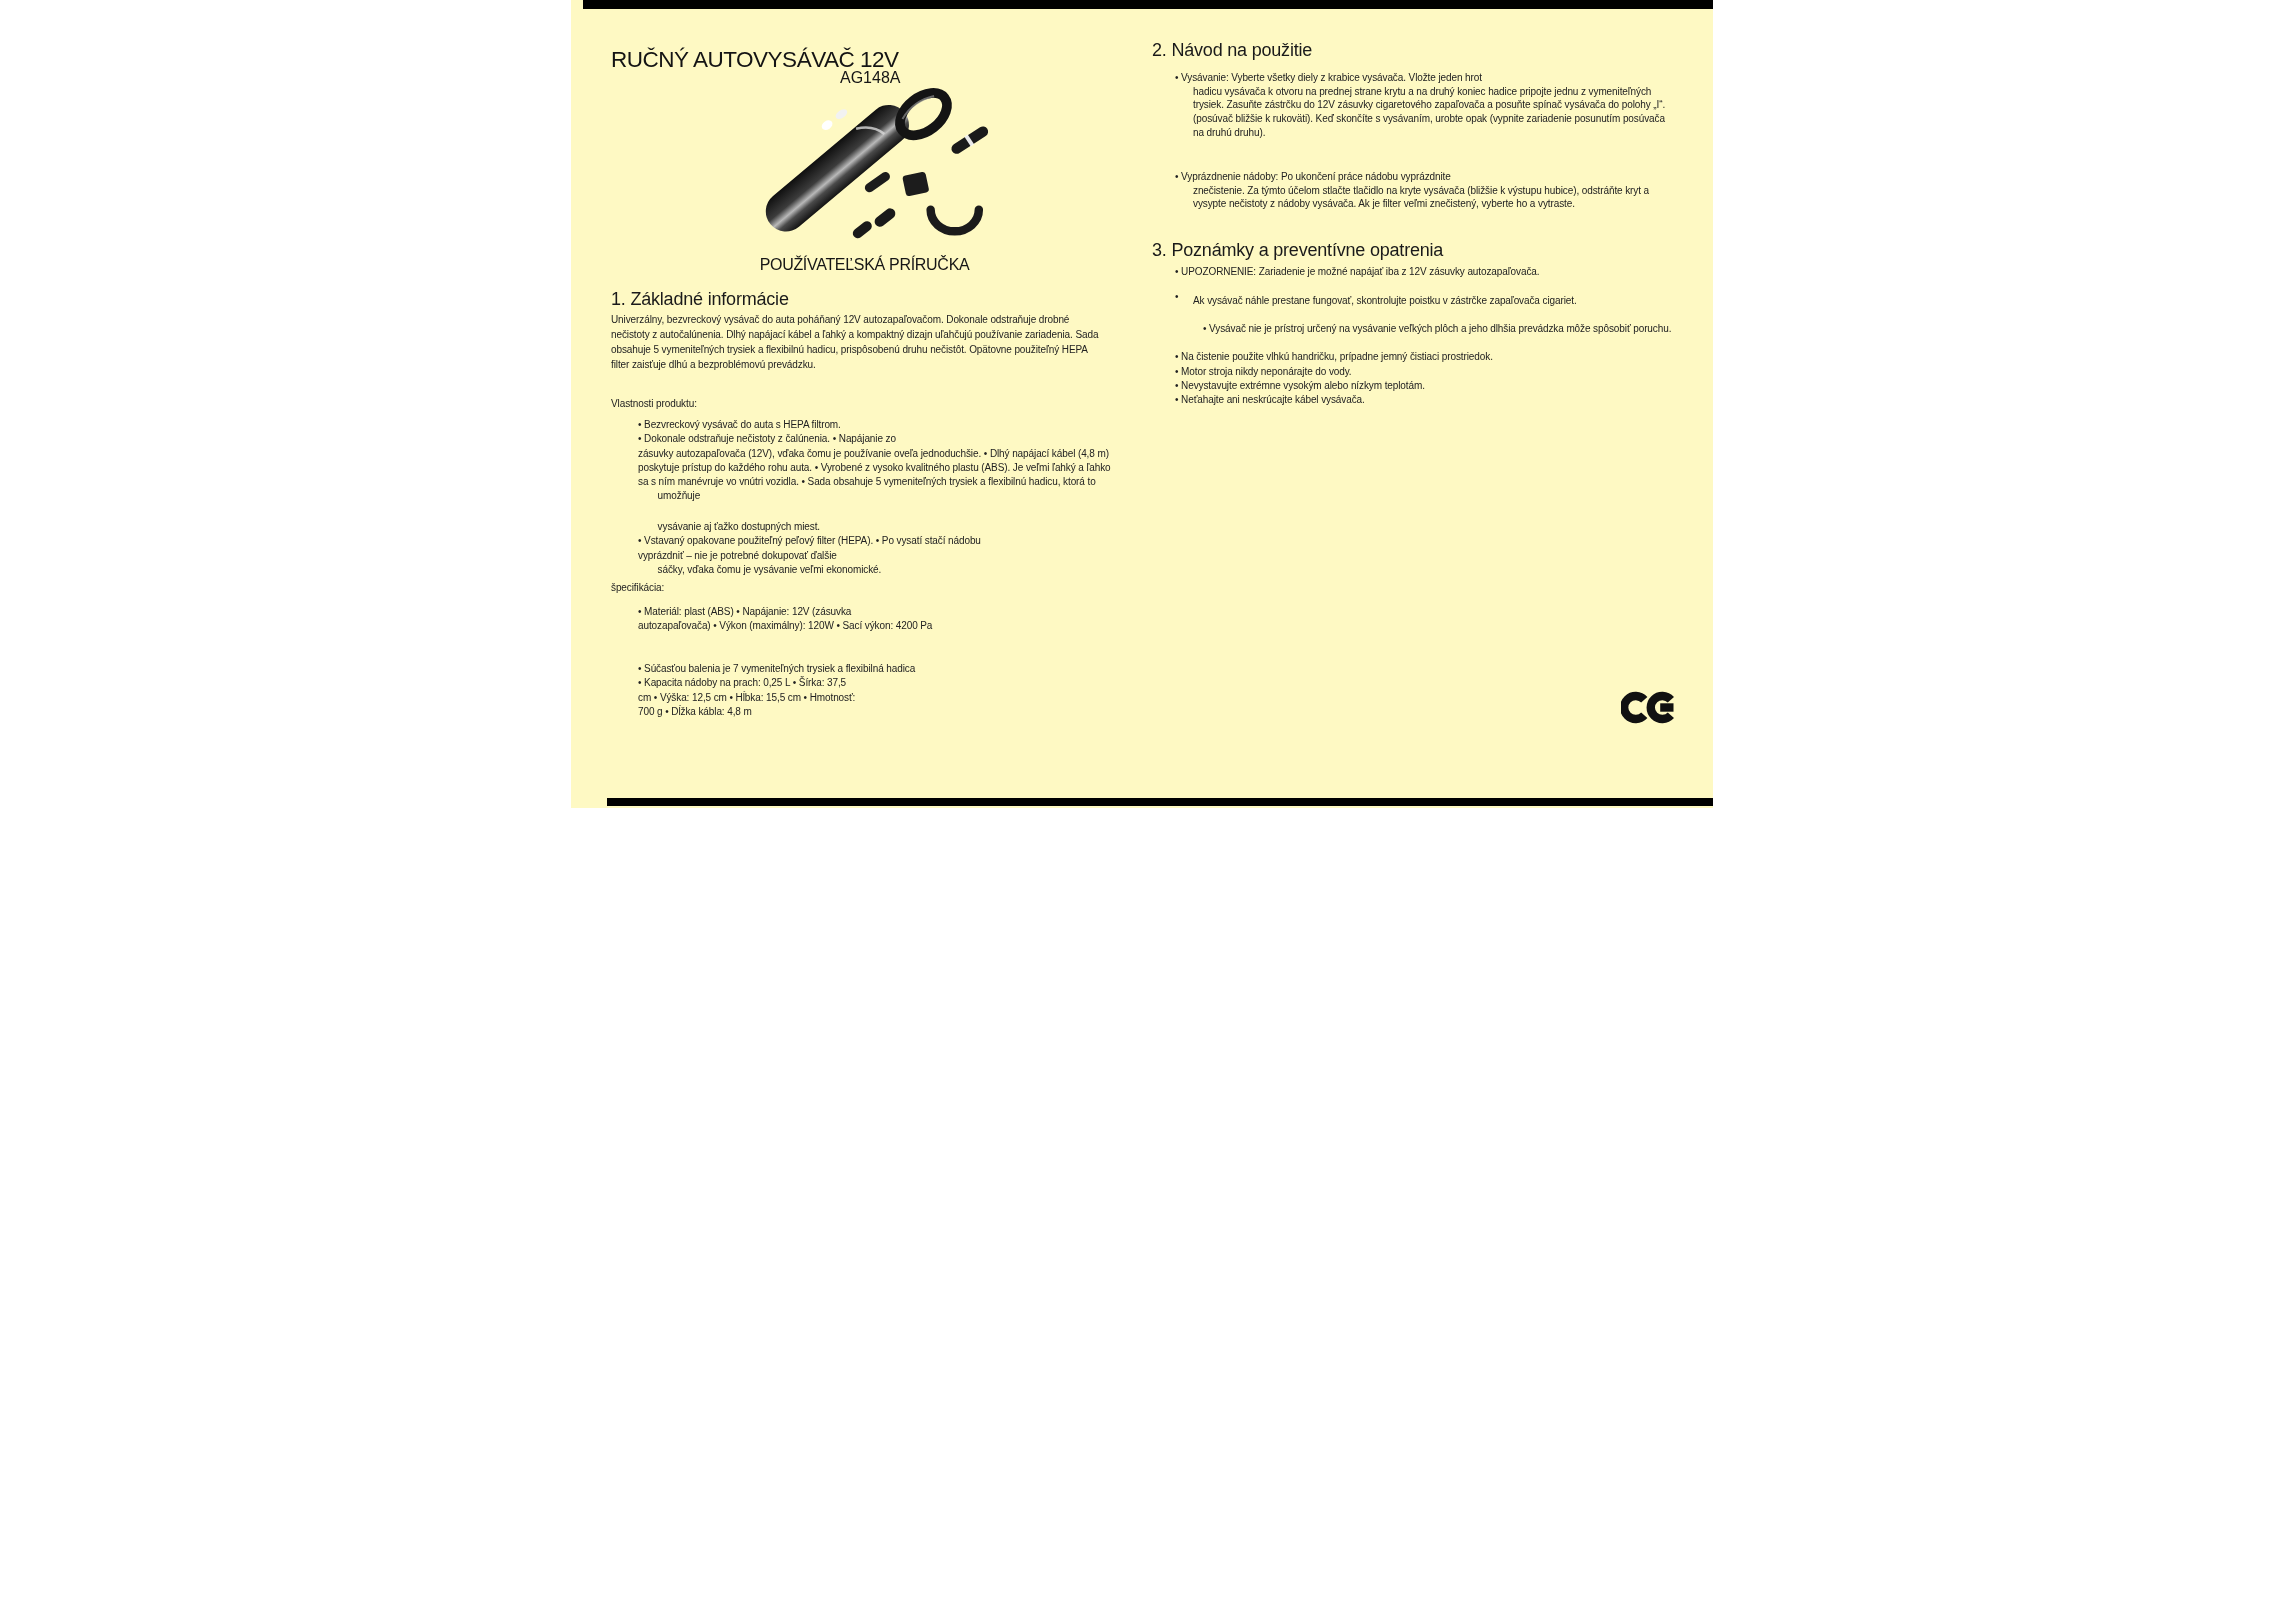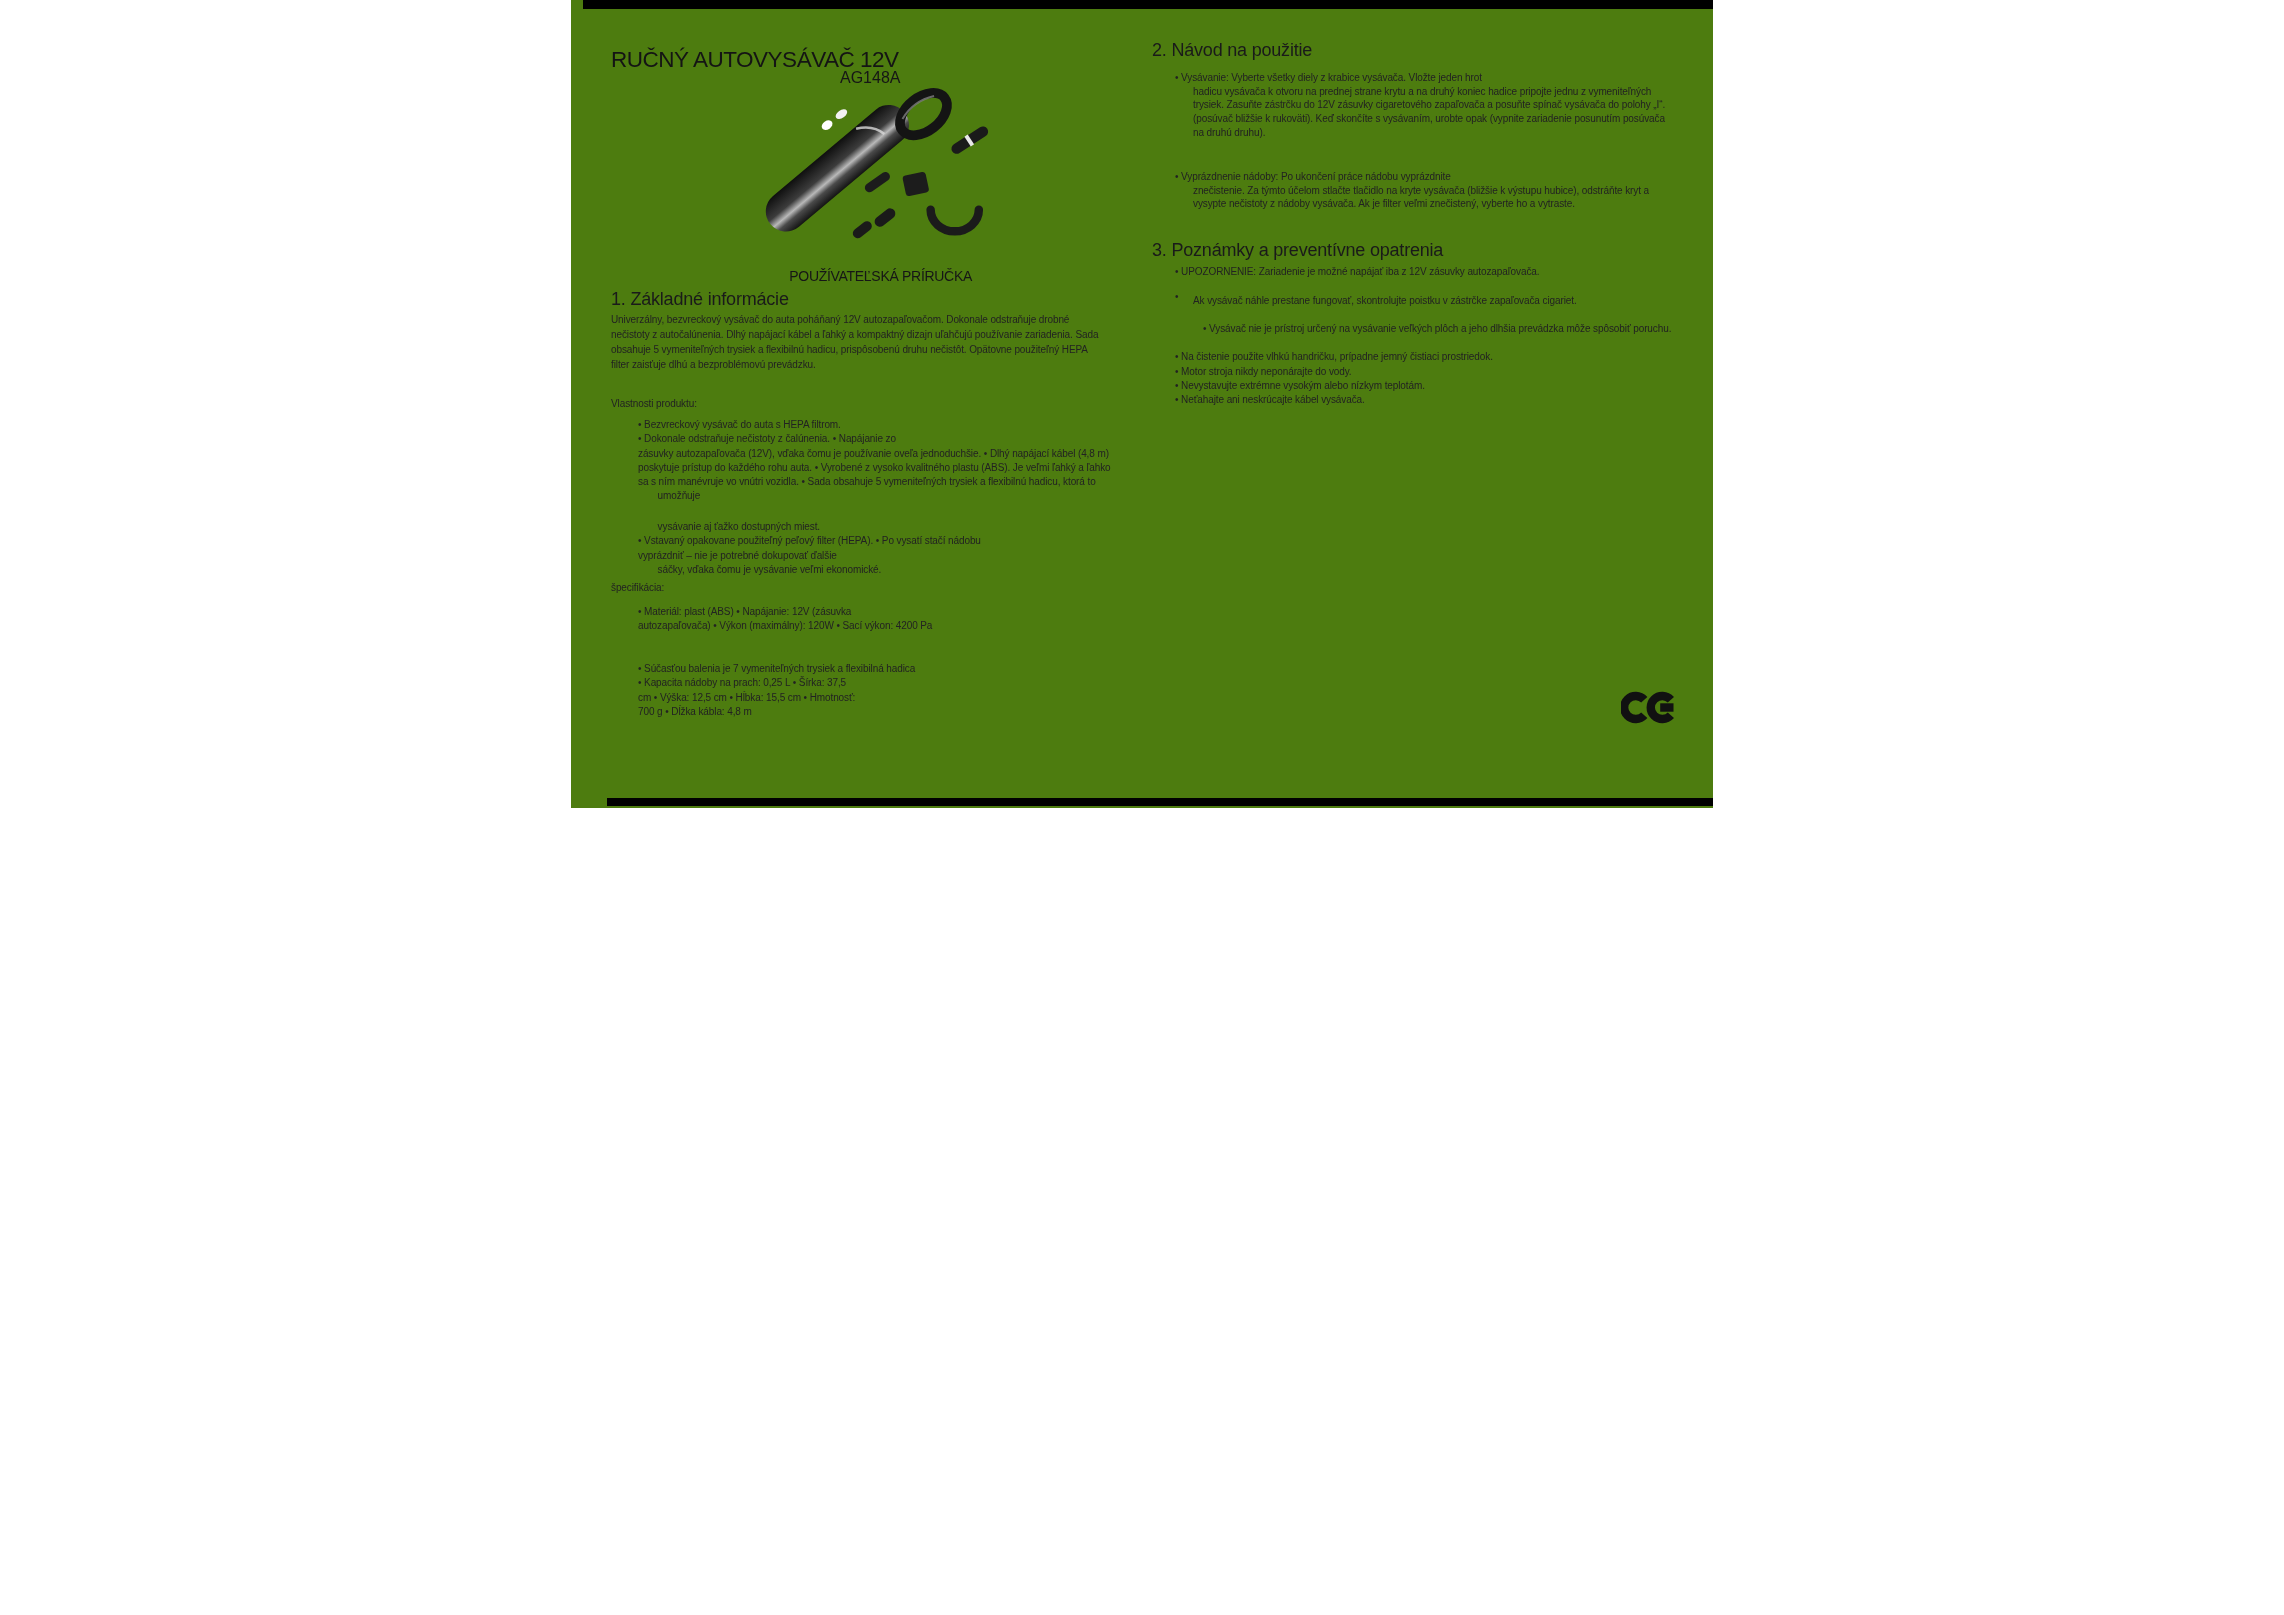--- a/index.html
+++ b/index.html
@@ -1,28 +1,28 @@
 <!DOCTYPE html>
 <html style="font-size:10.4px"><head>
 <meta charset="utf-8">
 <style>
   html,body { margin:0; padding:0; background:#ffffff; }
   .page {
-    position:relative; width:1142px; height:808px; background:#4d7c0f;
+    position:relative; width:1142px; height:808px; background:#fef9c3;
     font-family:"Liberation Sans","DejaVu Sans",sans-serif; color:#1f1f1f;
     overflow:hidden; margin:0 auto;
   }
   .abs { position:absolute; white-space:nowrap; }
   .bar { position:absolute; background:#000; }
   .bar-top { left:11.7px; right:0; top:0; height:8.5px; }
   .bar-bottom { left:36px; right:0; top:798px; height:7.8px; }
 
   .doc-title { left:40px; top:47px; font-size:22.5px; letter-spacing:-0.5px; color:#141414; }
   .model { left:269px; top:69px; font-size:16px; color:#161616; }
-  .manual-title { left:186px; top:256px; width:215px; text-align:right; font-size:14px; letter-spacing:-0.3px; color:#161616;margin-top:12px; }
+  .manual-title { left:186px; top:256px; width:215px; text-align:center; font-size:16px; letter-spacing:-0.3px; color:#161616; }
 
   .h-section { font-size:18px; letter-spacing:-0.2px; color:#1a1a1a; }
   .h1 { left:40px; top:289px; }
   .h2 { left:581px; top:40px; }
   .h3 { left:581px; top:240px; }
 
   .body-text { font-size:10px; letter-spacing:-0.1px; color:#222; }
   .intro { left:40px; top:312px; line-height:15px; }
   .features-label { left:40px; top:398px; }
   .features { left:67px; top:418px; line-height:14.3px; }

